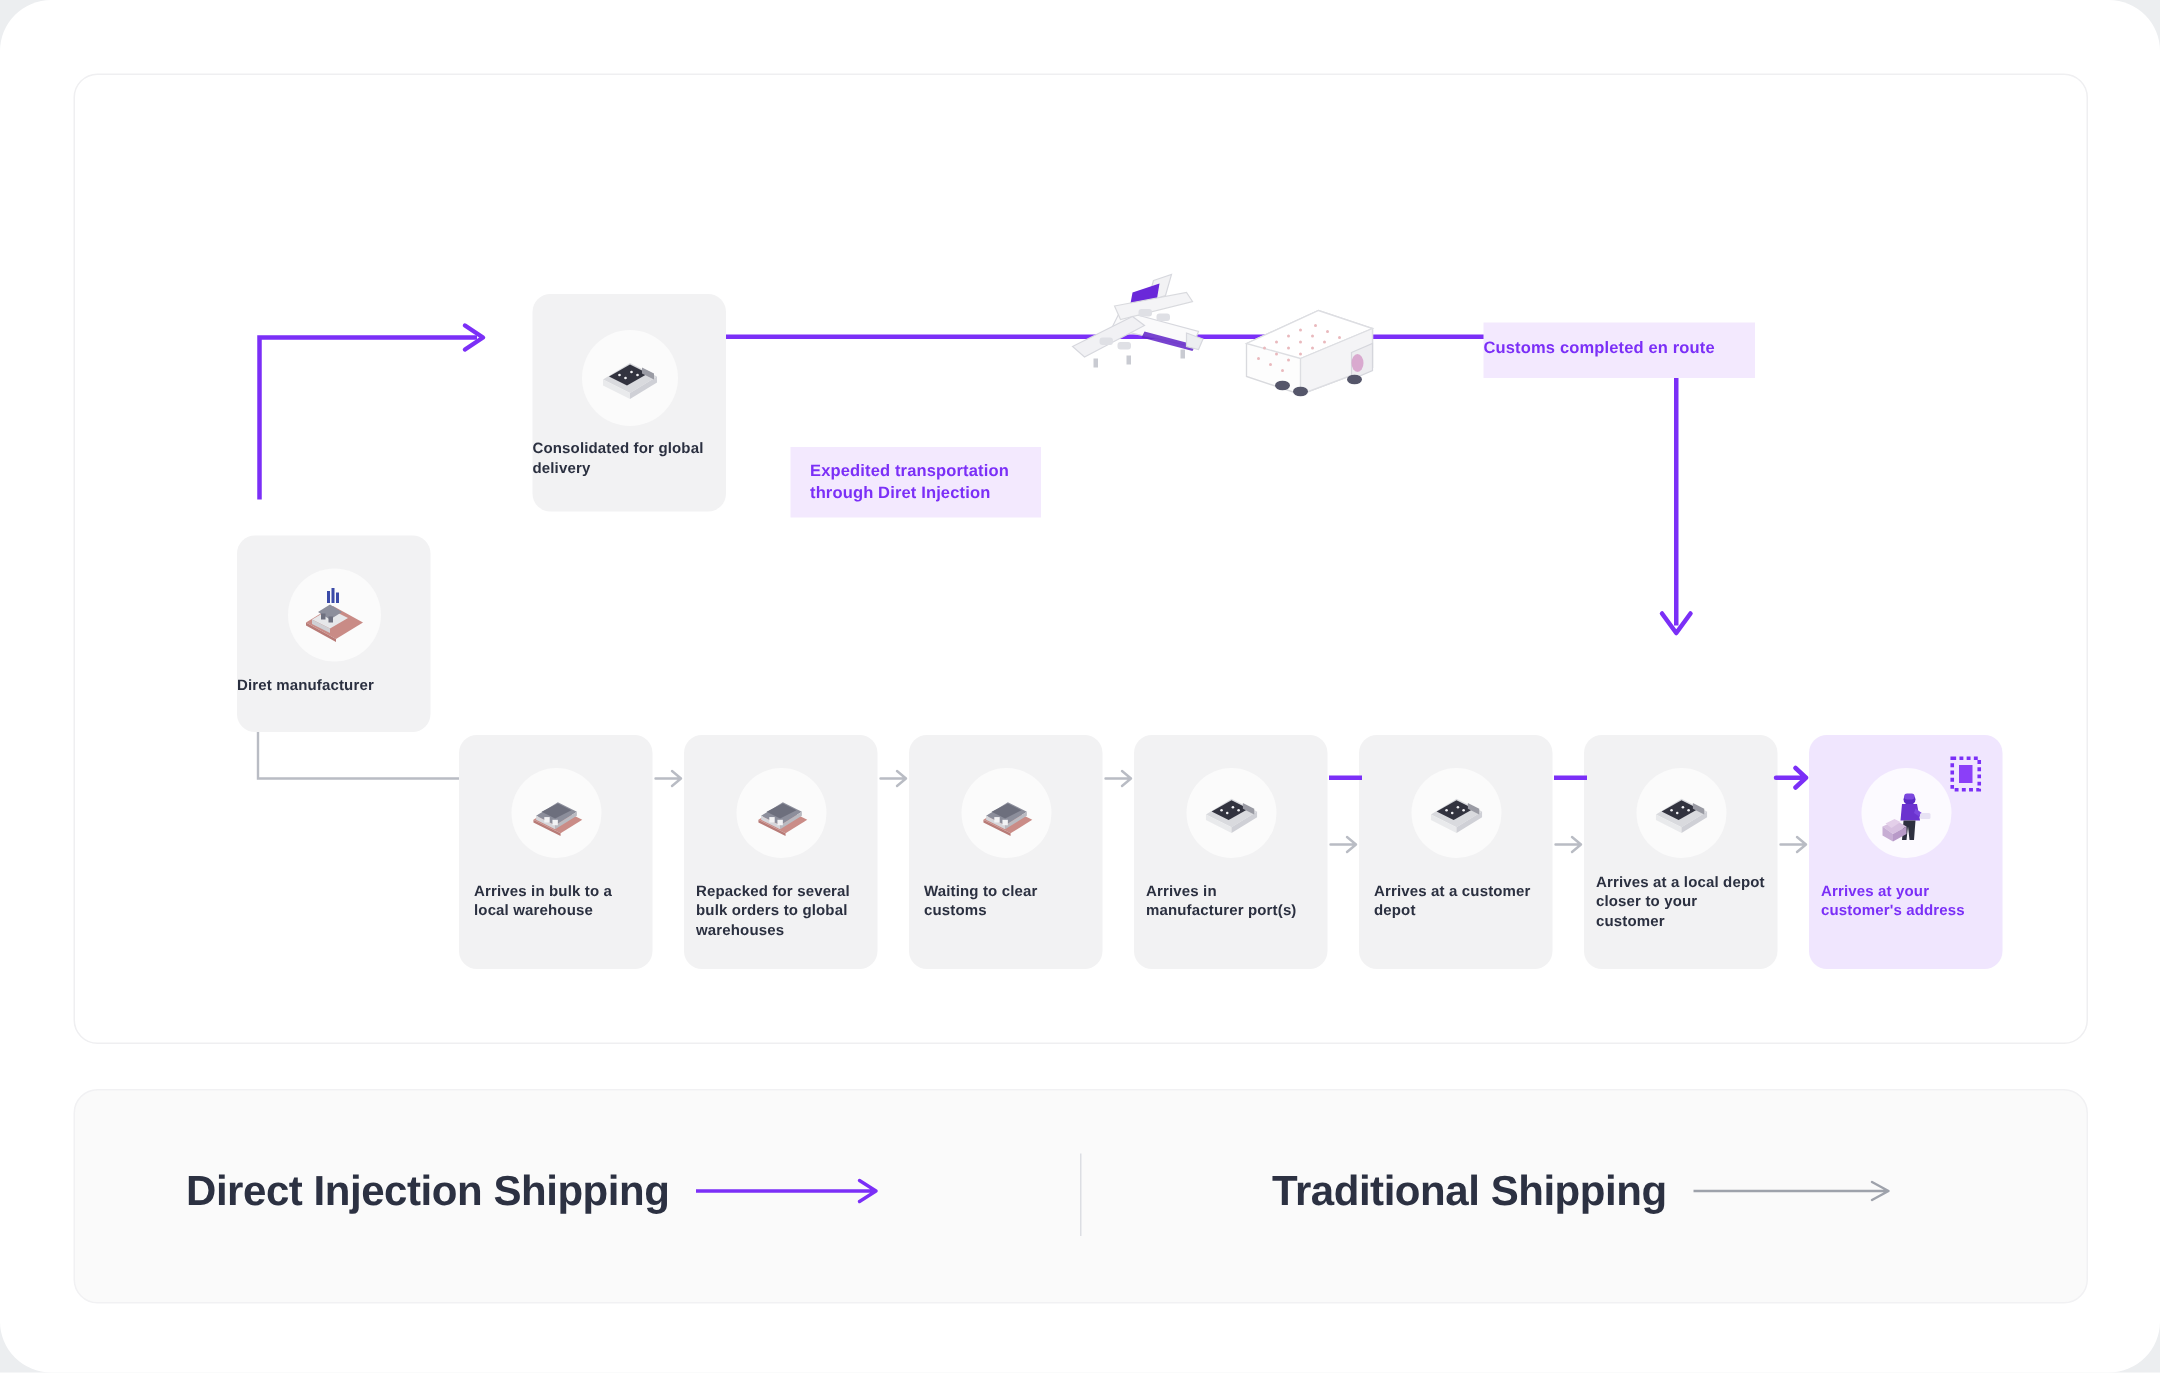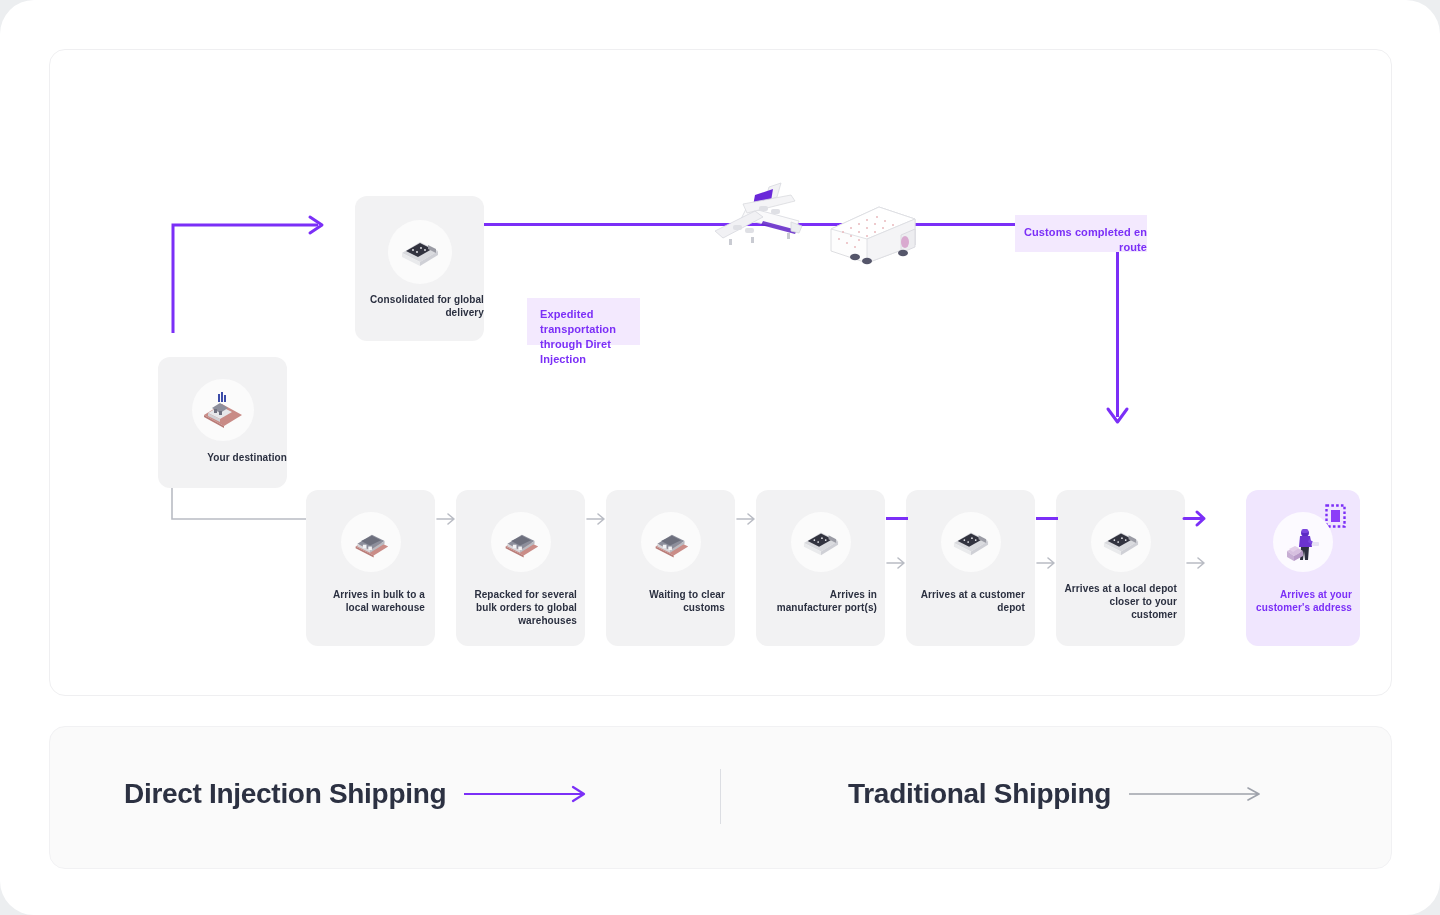--- a/index.html
+++ b/index.html
@@ -28,21 +28,21 @@
   .card{
     position:absolute;background:#f2f2f3;border-radius:12px;
     display:flex;flex-direction:column;align-items:center;
   }
   .card .circle{
     position:absolute;left:50%;transform:translateX(-50%);
     border-radius:50%;background:#fbfbfb;
     display:flex;align-items:center;justify-content:center;
   }
   .card .cap{
-    position:absolute;left:0;width:100%;text-align:right;
+    position:absolute;left:0;width:100%;text-align:left;
     font-size:10px;line-height:13px;font-weight:700;color:#2b3040;
     letter-spacing:.1px;
   }
   .card.highlight{background:#f0e6fe;}
   .card.highlight .circle{background:#fcfaff;}
   .card.highlight .cap{color:#7b2ff7;}
 
   
   #card-consolidated{left:305px;top:146px;width:129px;height:145px;}
   #card-consolidated .circle{top:24px;width:64px;height:64px;}
@@ -57,22 +57,22 @@
 
   
   .seg{position:absolute;background:#7b2ff7;}
   svg.arrow{position:absolute;overflow:visible;}
 
   .badge{
     position:absolute;background:#f3e9fe;
     color:#7b2ff7;font-size:11px;font-weight:700;line-height:15px;
     letter-spacing:.1px;
   }
-  .badge.b1{left:477px;top:248px;width:113px;height:47px;padding:9px 13px 0 13px;box-sizing:border-box;}
-  .badge.b2{left:939px;top:165px;width:132px;height:37px;padding:10px 0 0 0;box-sizing:border-box;text-align:right;margin-left:26px;}
+  .badge.b1{left:477px;top:248px;width:167px;height:47px;padding:9px 13px 0 13px;box-sizing:border-box;}
+  .badge.b2{left:939px;top:165px;width:181px;height:37px;padding:10px 0 0 0;box-sizing:border-box;text-align:left;}
 
   
   .legend-item{position:absolute;display:flex;align-items:center;}
   .legend-label{
     font-size:28px;font-weight:700;color:#2c3142;letter-spacing:-.3px;
     white-space:nowrap;
   }
   .legend-divider{position:absolute;left:720px;top:769px;width:1px;height:55px;background:#dcdee3;}
 
   
@@ -198,21 +198,21 @@
           <path d="M12,19 L20,14 L28,19 L20,24 Z" fill="#8d8f9c"></path>
           <rect x="14" y="20" width="3" height="4" fill="#6f7180"></rect>
           <rect x="19" y="22" width="3" height="4" fill="#6f7180"></rect>
           <g fill="#3b4ba8">
             <rect x="18" y="5" width="2" height="8"></rect>
               <rect x="21" y="3" width="2" height="10"></rect>
               <rect x="24" y="6" width="2" height="7"></rect>
           </g>
         </svg>
       </div>
-      <div class="cap" style="top:94px;">Your destination</div>
+      <div class="cap" style="top:94px;">Diret manufacturer</div>
     </div>
 
     <div class="card row-card" style="left:256px;width:129px;text-decoration:underline;">
       <div class="circle">
         <svg width="44" height="38" viewBox="0 0 46 42">
           <path d="M6,26 L22,16 L42,26 L26,36 Z" fill="#ca8c87"></path>
           <path d="M6,26 L26,36 L26,38 L6,28 Z" fill="#b87b77"></path>
           <path d="M8,23 L24,13 L38,20 L22,30 Z" fill="#8c8e9b"></path>
           <path d="M8,23 L22,30 L22,33 L8,26 Z" fill="#d5d6db"></path>
           <path d="M22,30 L38,20 L38,23 L22,33 Z" fill="#b9bac1"></path>
@@ -306,21 +306,21 @@
               <circle cx="15" cy="17" r="0.9"></circle>
               <circle cx="19" cy="19" r="0.9"></circle>
               <circle cx="23" cy="15" r="0.9"></circle>
               <circle cx="27" cy="17" r="0.9"></circle>
             </g>
         </svg>
       </div>
       <div class="cap" style="top:92px;padding:0 8px;box-sizing:border-box;">Arrives at a local depot closer to your customer</div>
     </div>
 
-    <div class="card row-card highlight" style="left:1196px;width:114px;">
+    <div class="card row-card highlight" style="left:1156px;width:129px;">
       <svg class="stamp" viewBox="0 0 21 24">
         <rect x="1.5" y="1.5" width="18" height="21" fill="none" stroke="#7b2ff7" stroke-width="2.4" stroke-dasharray="2.6 2.2"></rect>
         <rect x="6" y="6" width="9" height="12" fill="#8b3ff8"></rect>
       </svg>
       <div class="circle">
         <svg width="40" height="42" viewBox="0 0 40 42">
           <ellipse cx="22" cy="12" rx="4" ry="3.6" fill="#5b2bc4"></ellipse>
           <rect x="18.4" y="8" width="7" height="4" rx="2" fill="#7b47de"></rect>
           <path d="M17,15 L27,15 L29,26 L16,26 Z" fill="#6b33cf"></path>
           <path d="M26,18 L33,23 L31,25 L25,21 Z" fill="#7b47de"></path>

